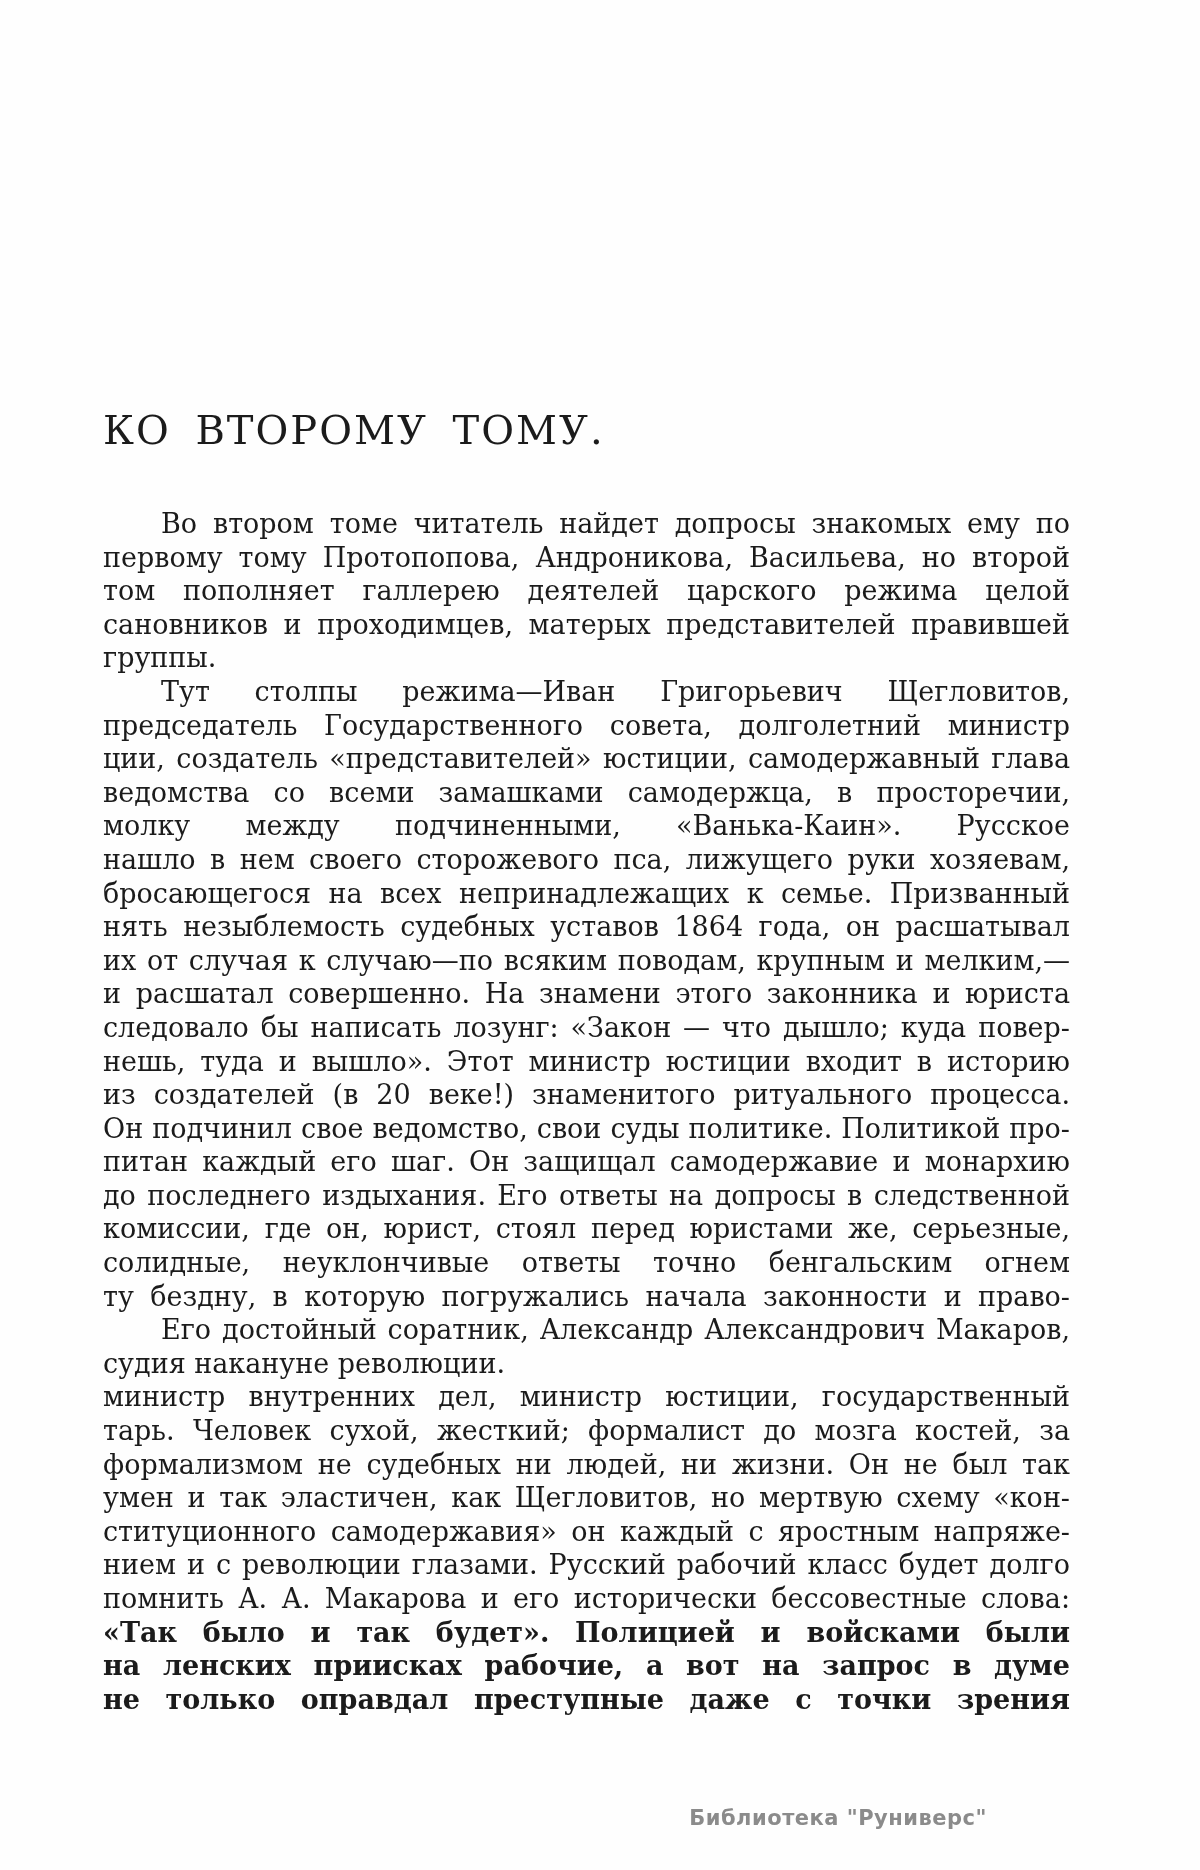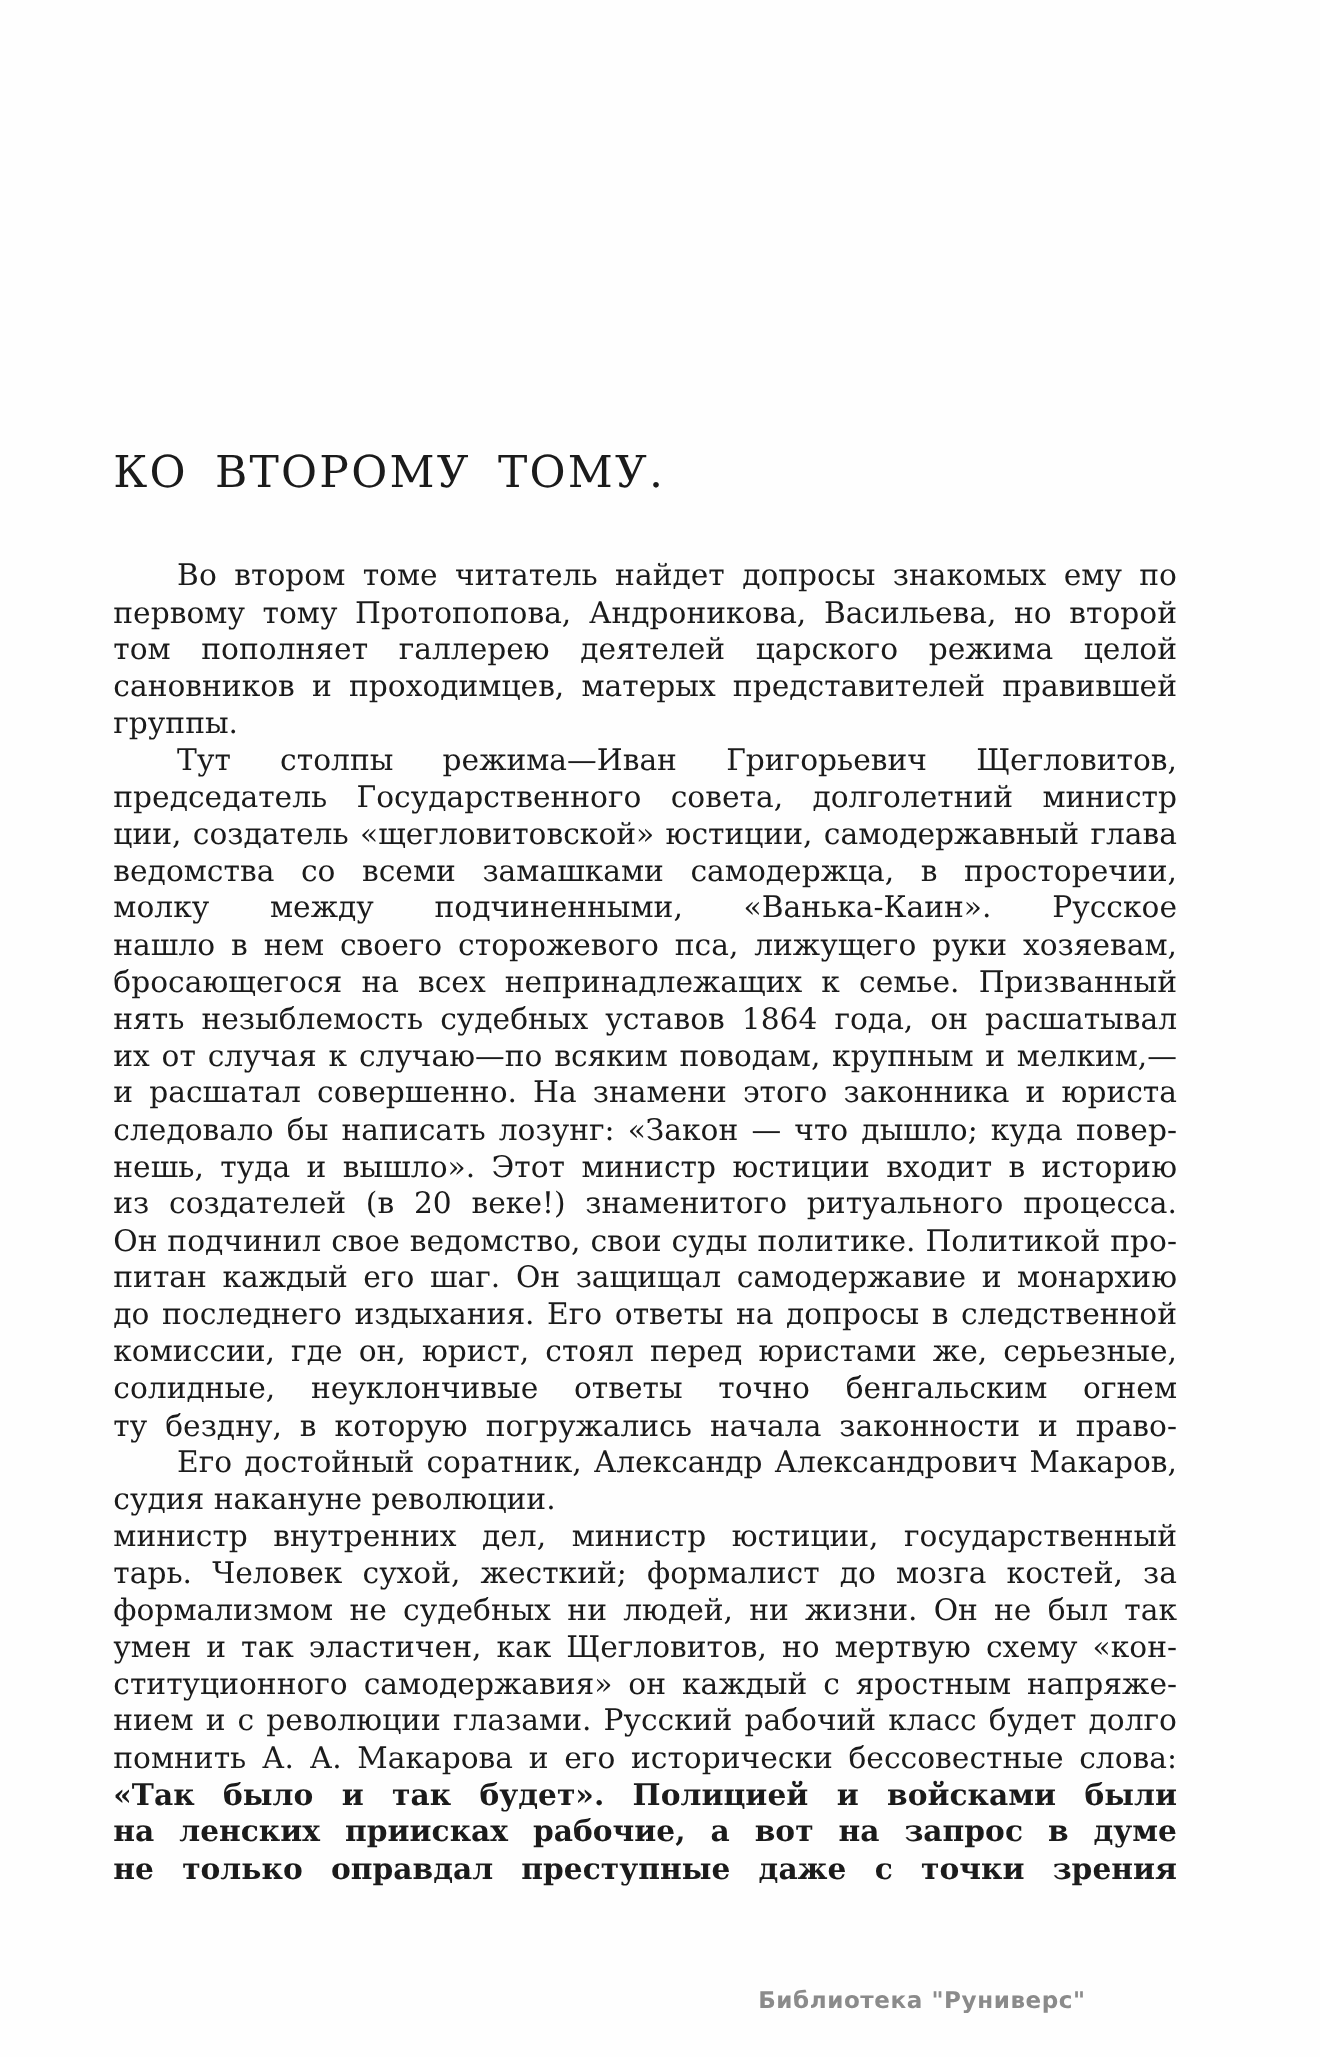--- a/index.html
+++ b/index.html
@@ -75,21 +75,21 @@
   <h1 class="title">КО ВТОРОМУ ТОМУ.</h1>
 
   <main class="body-text">
       <div class="line ind">Во втором томе читатель найдет допросы знакомых ему по</div>
       <div class="line">первому тому Протопопова, Андроникова, Васильева, но второй</div>
       <div class="line">том пополняет галлерею деятелей царского режима целой группой</div>
       <div class="line">сановников и проходимцев, матерых представителей правившей</div>
       <div class="line end">группы.</div>
       <div class="line ind">Тут столпы режима—Иван Григорьевич Щегловитов, последний</div>
       <div class="line">председатель Государственного совета, долголетний министр юсти-</div>
-      <div class="line">ции, создатель «щегловитовской» юстиции, самодержавный глава</div>
+      <div class="line">ции, создатель «представителей» юстиции, самодержавный глава</div>
       <div class="line">ведомства со всеми замашками самодержца, в просторечии, втихо-</div>
       <div class="line">молку между подчиненными, «Ванька-Каин». Русское самодержавие</div>
       <div class="line">нашло в нем своего сторожевого пса, лижущего руки хозяевам,</div>
       <div class="line">бросающегося на всех непринадлежащих к семье. Призванный охра-</div>
       <div class="line">нять незыблемость судебных уставов 1864 года, он расшатывал</div>
       <div class="line">их от случая к случаю—по всяким поводам, крупным и мелким,—</div>
       <div class="line">и расшатал совершенно. На знамени этого законника и юриста</div>
       <div class="line">следовало бы написать лозунг: «Закон — что дышло; куда повер-</div>
       <div class="line">нешь, туда и вышло». Этот министр юстиции входит в историю</div>
       <div class="line">из создателей (в 20 веке!) знаменитого ритуального процесса.</div>

